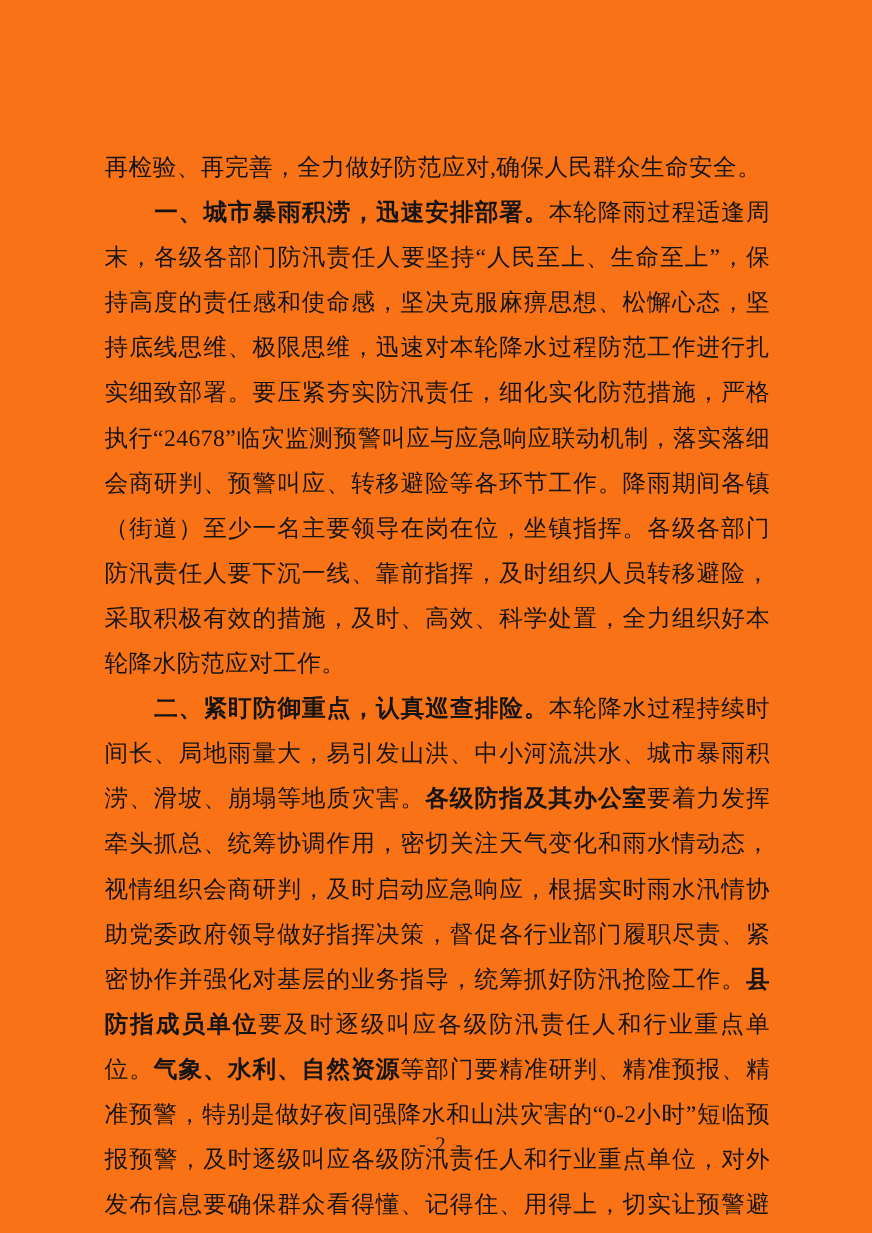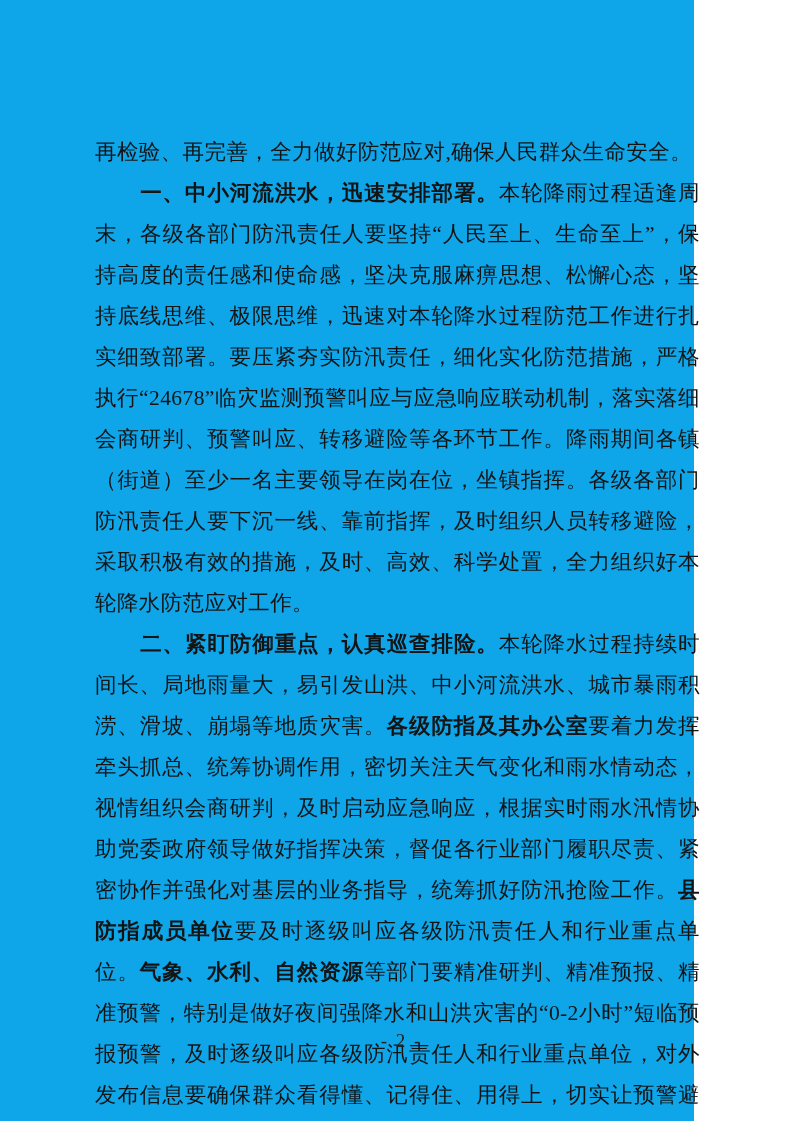--- a/index.html
+++ b/index.html
@@ -12,23 +12,23 @@
     background: #ffffff;
     font-family: "Liberation Serif", "DejaVu Serif", serif;
     color: #1a1a1a;
     position: relative;
     overflow: hidden;
   }
   .page {
     position: absolute;
     left: 0;
     top: 0;
-    width: 694px;
+    width: 793px;
     height: 1121px;
-    background: #0ea5e9;
+    background: #f97316;
   }
   .content {
     position: absolute;
     left: 95px;
     top: 132px;
     width: 605px;
   }
   .para {
     font-size: 21.5px;
     line-height: 41px;
@@ -62,19 +62,19 @@
     display: inline-block;
     padding-left: 10px;
   }
 </style>
 </head>
 <body>
 
 <div class="page">
   <div class="content">
     <p class="para"><span>再检验、再完善，全力做好防范应对,确保人民群众生命安全。</span></p>
-    <p class="para indent"><span class="b">一、中小河流洪水，迅速安排部署。</span><span>本轮降雨过程适逢周末，各级各部门防汛责任人要坚持“人民至上、生命至上”，保持高度的责任感和使命感，坚决克服麻痹思想、松懈心态，坚持底线思维、极限思维，迅速对本轮降水过程防范工作进行扎实细致部署。要压紧夯实防汛责任，细化实化防范措施，严格执行“24678”临灾监测预警叫应与应急响应联动机制，落实落细会商研判、预警叫应、转移避险等各环节工作。降雨期间各镇（街道）至少一名主要领导在岗在位，坐镇指挥。各级各部门防汛责任人要下沉一线、靠前指挥，及时组织人员转移避险，采取积极有效的措施，及时、高效、科学处置，全力组织好本轮降水防范应对工作。</span></p>
+    <p class="para indent"><span class="b">一、城市暴雨积涝，迅速安排部署。</span><span>本轮降雨过程适逢周末，各级各部门防汛责任人要坚持“人民至上、生命至上”，保持高度的责任感和使命感，坚决克服麻痹思想、松懈心态，坚持底线思维、极限思维，迅速对本轮降水过程防范工作进行扎实细致部署。要压紧夯实防汛责任，细化实化防范措施，严格执行“24678”临灾监测预警叫应与应急响应联动机制，落实落细会商研判、预警叫应、转移避险等各环节工作。降雨期间各镇（街道）至少一名主要领导在岗在位，坐镇指挥。各级各部门防汛责任人要下沉一线、靠前指挥，及时组织人员转移避险，采取积极有效的措施，及时、高效、科学处置，全力组织好本轮降水防范应对工作。</span></p>
     <p class="para indent"><span class="b">二、紧盯防御重点，认真巡查排险。</span><span>本轮降水过程持续时间长、局地雨量大，易引发山洪、中小河流洪水、城市暴雨积涝、滑坡、崩塌等地质灾害。</span><span class="b">各级防指及其办公室</span><span>要着力发挥牵头抓总、统筹协调作用，密切关注天气变化和雨水情动态，视情组织会商研判，及时启动应急响应，根据实时雨水汛情协助党委政府领导做好指挥决策，督促各行业部门履职尽责、紧密协作并强化对基层的业务指导，统筹抓好防汛抢险工作。</span><span class="b">县防指成员单位</span><span>要及时逐级叫应各级防汛责任人和行业重点单位。</span><span class="b">气象、水利、自然资源</span><span>等部门要精准研判、精准预报、精准预警，特别是做好夜间强降水和山洪灾害的“0-2小时”短临预报预警，及时逐级叫应各级防汛责任人和行业重点单位，对外发布信息要确保群众看得懂、记得住、用得上，切实让预警避灾提示更简洁、接地气、有实效、能避灾。</span></p>
   </div>
   <div class="footer">
     <span class="footer-inner">- 2 -</span>
   </div>
 </div>
 
 </body></html>

